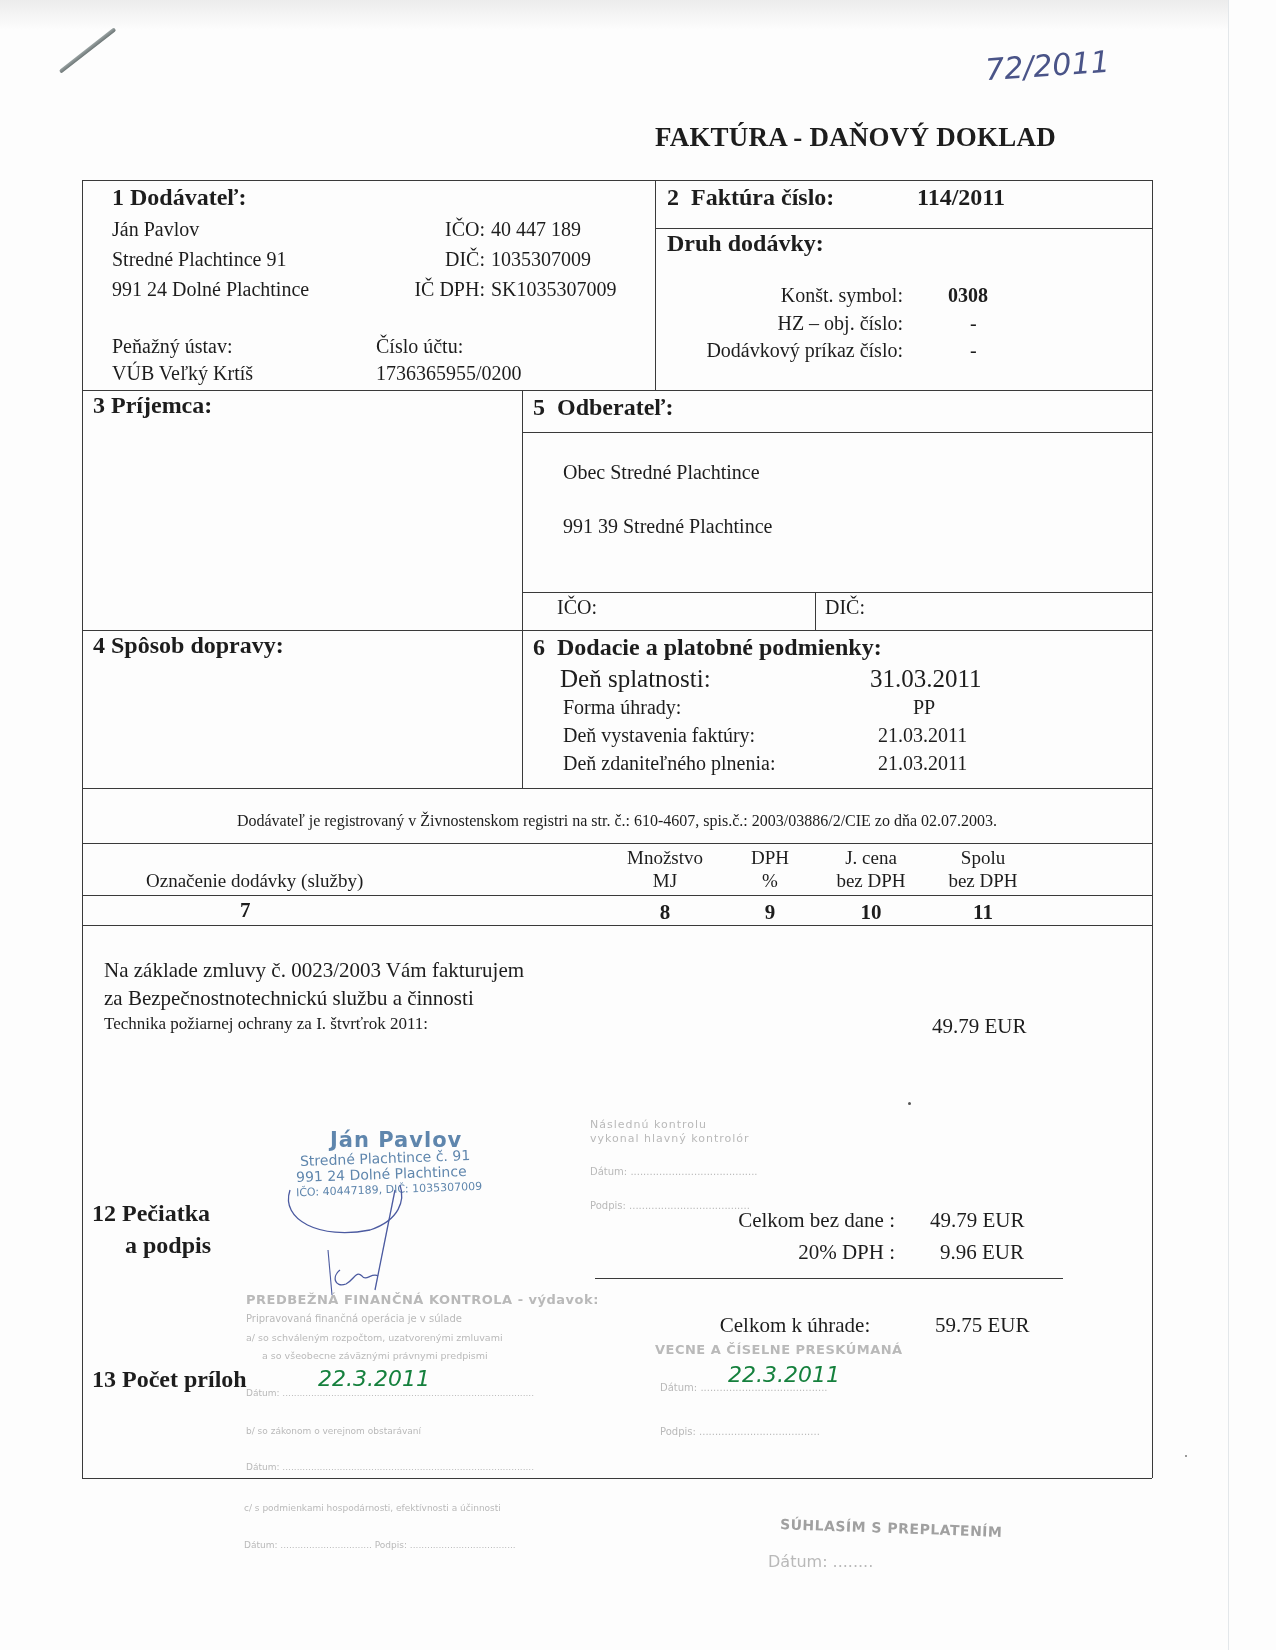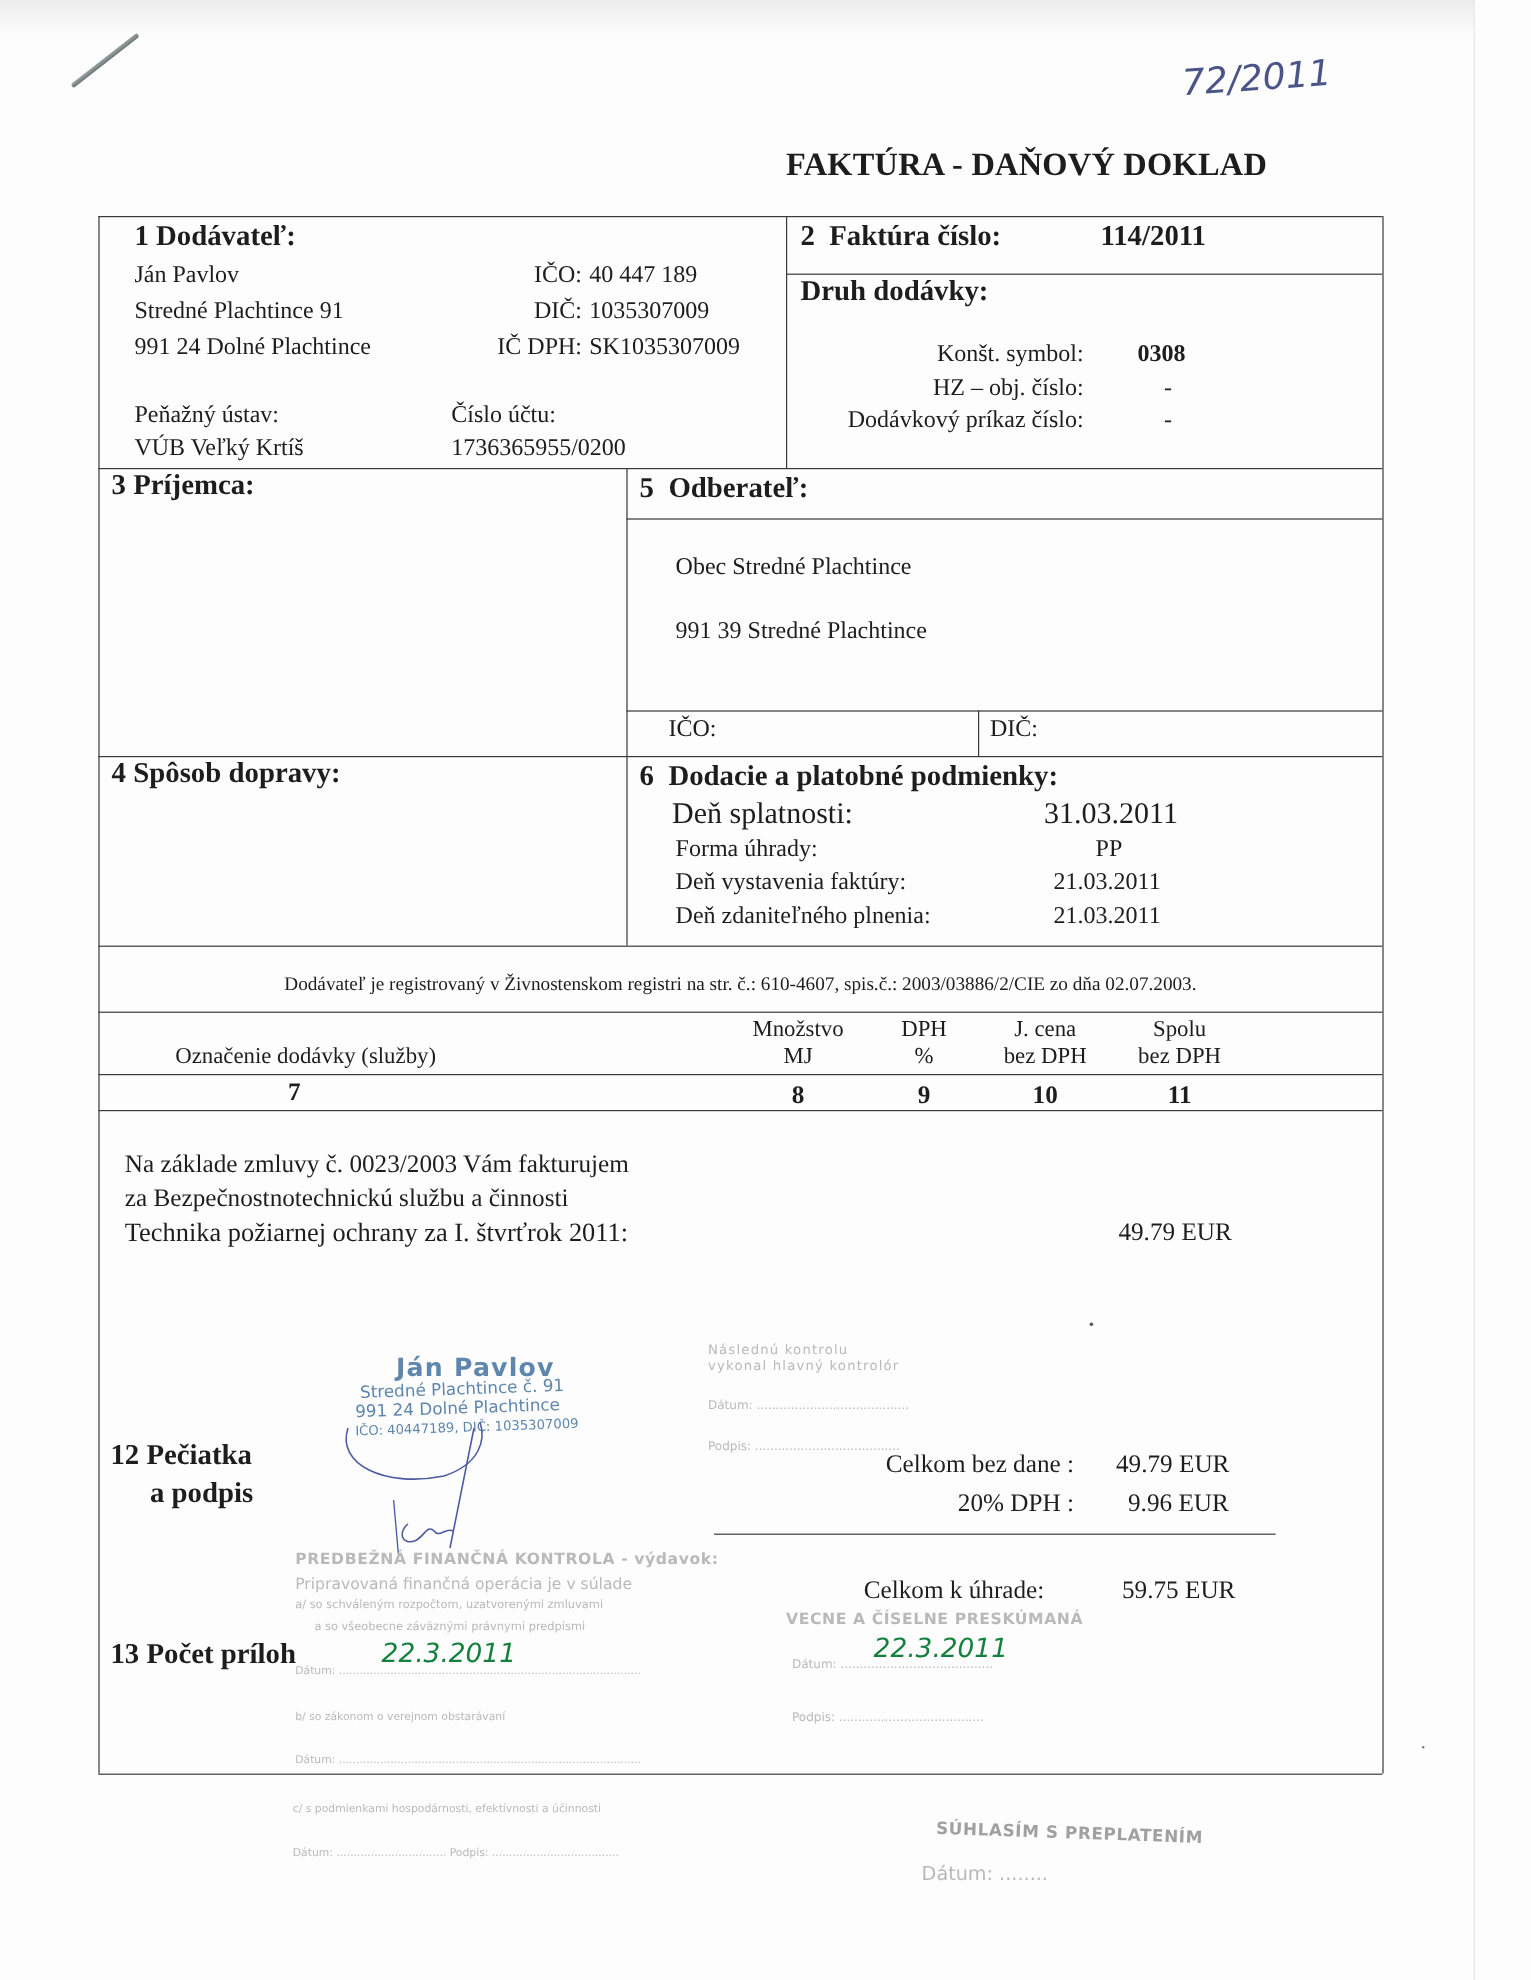--- a/index.html
+++ b/index.html
@@ -133,21 +133,21 @@
   <div class="abs b" style="left:240px;top:898px;font-size:21px;">7</div>
   <div class="abs b" style="left:620px;top:900px;width:90px;text-align:center;font-size:21px;">8</div>
   <div class="abs b" style="left:745px;top:900px;width:50px;text-align:center;font-size:21px;">9</div>
   <div class="abs b" style="left:826px;top:900px;width:90px;text-align:center;font-size:21px;">10</div>
   <div class="abs b" style="left:938px;top:900px;width:90px;text-align:center;font-size:21px;">11</div>
 </section>
 
 <section>
   <div class="abs" style="left:104px;top:958px;font-size:21px;">Na základe zmluvy č. 0023/2003 Vám fakturujem</div>
   <div class="abs" style="left:104px;top:986px;font-size:21px;">za Bezpečnostnotechnickú službu a činnosti</div>
-  <div class="abs" style="left:104px;top:1014px;font-size:22px;">Technika požiarnej ochrany za I. štvrťrok 2011:</div>
+  <div class="abs" style="left:104px;top:1014px;font-size:17px;">Technika požiarnej ochrany za I. štvrťrok 2011:</div>
   <div class="abs" style="left:932px;top:1014px;font-size:21px;">49.79 EUR</div>
 </section>
 
 <section>
   <div class="abs stamp-blue b" style="left:330px;top:1128px;font-size:21px;letter-spacing:1px;">Ján Pavlov</div>
   <div class="abs stamp-blue" style="left:300px;top:1150px;font-size:14px;transform:rotate(-2deg);">Stredné Plachtince č. 91</div>
   <div class="abs stamp-blue" style="left:296px;top:1166px;font-size:14px;transform:rotate(-2deg);">991 24  Dolné Plachtince</div>
   <div class="abs stamp-blue" style="left:296px;top:1183px;font-size:11px;transform:rotate(-2deg);">IČO: 40447189, DIČ: 1035307009</div>
   <svg class="abs" style="left:280px;top:1180px;" width="150" height="120" viewBox="0 0 150 120">
     <path d="M10,10 C0,40 40,60 90,50 C120,40 125,20 120,5" fill="none" stroke="#4b5aa0" stroke-width="1.3"></path>
@@ -171,21 +171,21 @@
   <div class="abs" style="left:680px;top:1208px;width:215px;text-align:right;font-size:21px;">Celkom bez dane :</div>
   <div class="abs" style="left:930px;top:1208px;font-size:21px;">49.79 EUR</div>
   <div class="abs" style="left:680px;top:1240px;width:215px;text-align:right;font-size:21px;">20% DPH :</div>
   <div class="abs" style="left:940px;top:1240px;font-size:21px;">9.96 EUR</div>
   <div class="abs" style="left:690px;top:1313px;width:210px;text-align:center;font-size:21px;">Celkom k úhrade:</div>
   <div class="abs" style="left:935px;top:1313px;font-size:21px;">59.75 EUR</div>
 </section>
 
 <section>
   <div class="abs faint b" style="left:246px;top:1292px;font-size:13px;letter-spacing:0.5px;">PREDBEŽNÁ FINANČNÁ KONTROLA - výdavok:</div>
-  <div class="abs faint" style="left:246px;top:1313px;font-size:13px;">Pripravovaná finančná operácia je v súlade</div>
+  <div class="abs faint" style="left:246px;top:1313px;font-size:10px;">Pripravovaná finančná operácia je v súlade</div>
   <div class="abs faint" style="left:246px;top:1332px;font-size:9.5px;">a/ so schváleným rozpočtom, uzatvorenými zmluvami</div>
   <div class="abs faint" style="left:262px;top:1350px;font-size:9.5px;">a so všeobecne záväznými právnymi predpismi</div>
   <div class="abs faint" style="left:246px;top:1388px;font-size:9px;">Dátum: ........................................................................................</div>
   <div class="abs faint" style="left:246px;top:1426px;font-size:9px;">b/ so zákonom o verejnom obstarávaní</div>
   <div class="abs faint" style="left:246px;top:1462px;font-size:9px;">Dátum: ........................................................................................</div>
   <div class="abs faint" style="left:244px;top:1503px;font-size:9px;">c/ s podmienkami hospodárnosti, efektívnosti a účinnosti</div>
   <div class="abs faint" style="left:244px;top:1540px;font-size:9px;">Dátum: ................................ Podpis: .....................................</div>
 </section>
 
 <div class="abs b" style="left:92px;top:1366px;font-size:24px;">13 Počet príloh</div>

